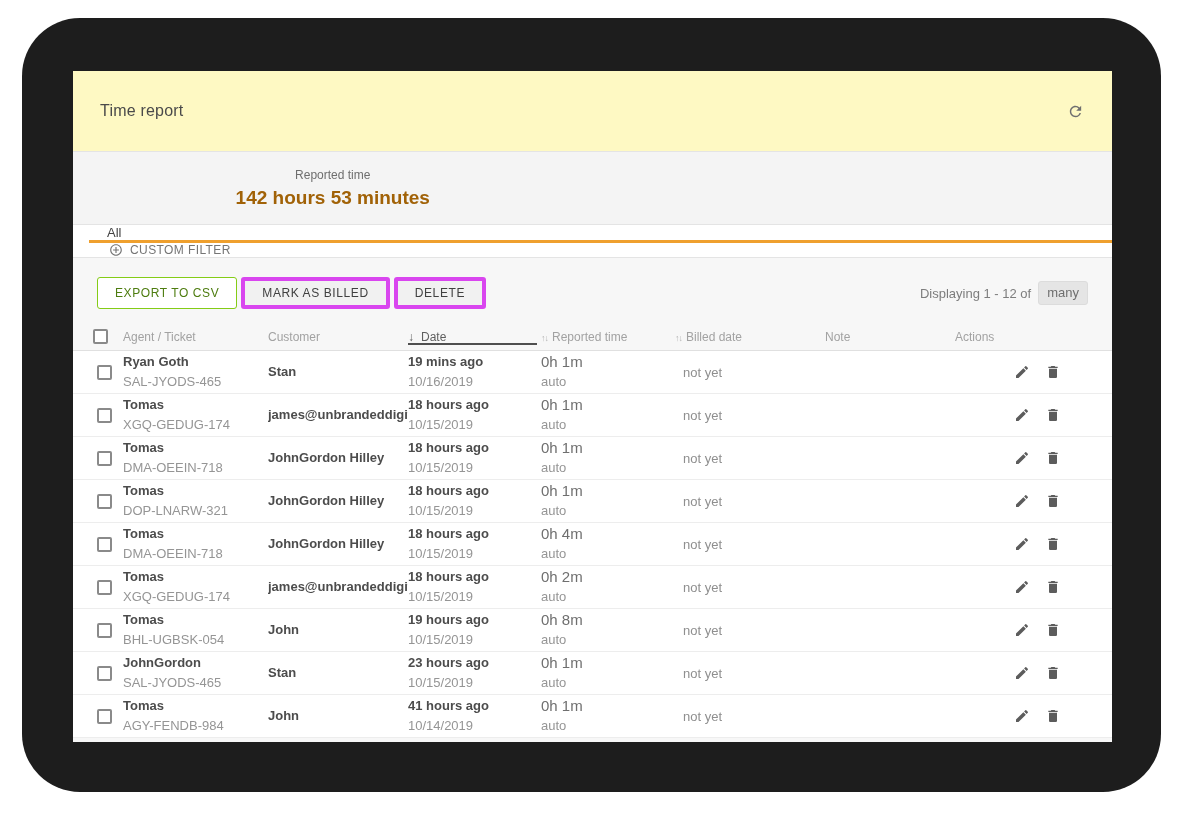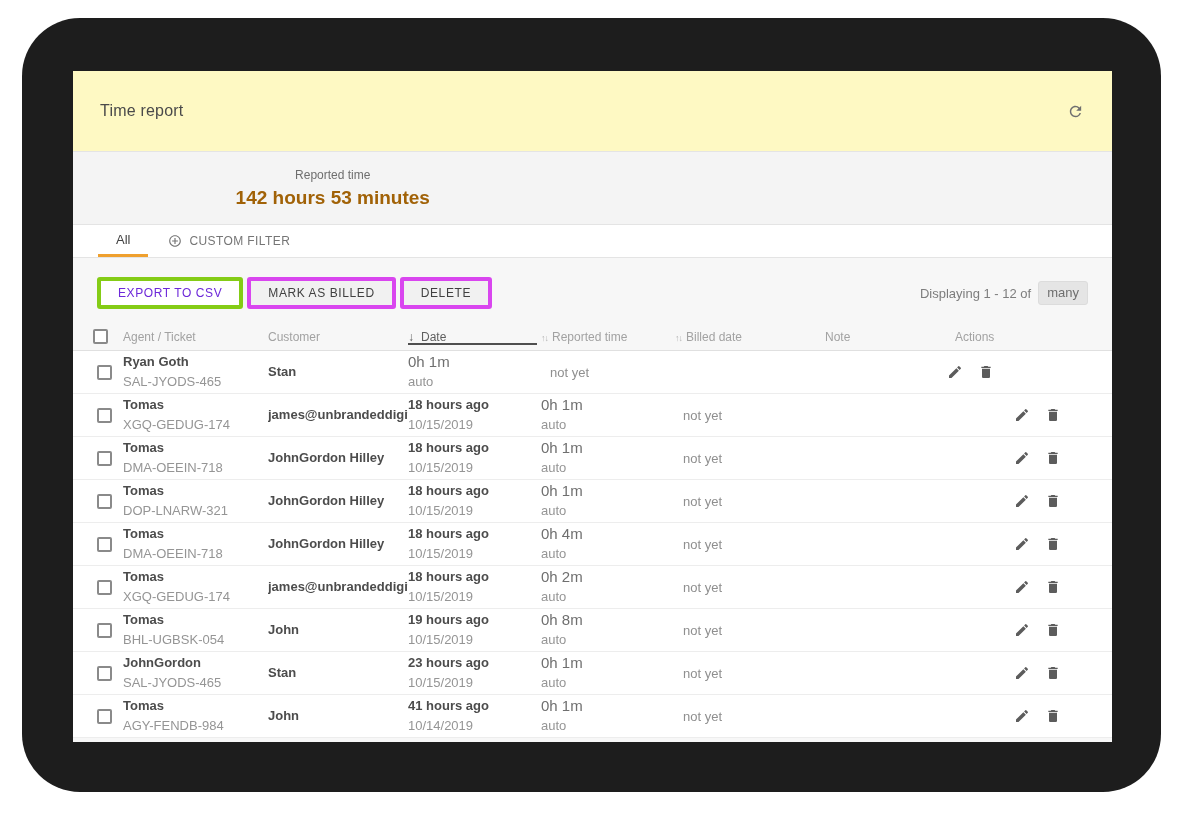--- a/index.html
+++ b/index.html
@@ -22,32 +22,32 @@
   
   .summary-bar { height:73px; background:#f4f4f4; border-bottom:1px solid #e4e4e4;
     display:flex; }
   .summary-block { width:50%; display:flex; flex-direction:column; align-items:center;
     justify-content:center; }
   .summary-label { font-size:12px; color:#6e6e6e; margin-bottom:5px; }
   .summary-value { font-size:19px; font-weight:bold; color:#a16207; }
 
   
   .tabs-bar { height:33px; background:#fff; border-bottom:1px solid #e4e4e4;
-    display:flex; align-items:stretch; padding-left:25px; }
+    display:flex; align-items:stretch; padding-left:16px;flex-direction:column; }
   .tab { display:flex; align-items:center; font-size:13px; cursor:pointer; }
   .tab-all { padding:0 18px; color:#424242; border-bottom:3px solid #efa02e; }
   .tab-filter { margin-left:20px; color:#757575; font-size:12px; letter-spacing:0.4px; gap:7px; }
   .tab-filter svg { width:14px; height:14px; fill:#757575; }
 
   
   .content { background:#f7f7f7; height:484px; }
   .toolbar { display:flex; align-items:center; padding:19px 24px 14px 24px; }
   .btn { height:32px; font-size:12px; letter-spacing:0.6px; border-radius:3px;
     padding:0 17px; font-family:"Liberation Sans", sans-serif; cursor:pointer; }
-  .btn-enabled { background:#ffffff; border:4px solid #84cc16; color:#6d28d9; }
+  .btn-enabled { background:#ffffff; border:1px solid #84cc16; color:#4d7c0f; }
   .btn-disabled { background:#f1f1f1; border:4px solid #d946ef; color:#404040;
     margin-left:4px; cursor:default; }
   .displaying { margin-left:auto; font-size:13px; color:#7d7d7d; display:flex;
     align-items:center; gap:7px; }
   .count-chip { border:1px solid #dcdcdc; background:#e5e5e5; border-radius:3px;
     padding:3px 8px 4px; font-size:13px; color:#6f6f6f; cursor:pointer; }
 
   
   .thead { display:flex; align-items:center; height:28px; padding-left:20px;
     font-size:12px; color:#a2a2a2; border-bottom:1px solid #e0e0e0; }
@@ -153,20 +153,24 @@
     <div class="cell col-check">
               <span class="checkbox"></span>
             </div>
     <div class="cell col-agent">
       <div class="primary">Ryan Goth</div>
       <div class="secondary">SAL-JYODS-465</div>
     </div>
     <div class="cell col-customer">
       <div class="primary">Stan</div>
     </div>
+    <div class="cell col-date">
+      <div class="primary">19 mins ago</div>
+      <div class="secondary">10/16/2019</div>
+    </div>
     <div class="cell col-reported">
       <div class="rep-time">0h 1m</div>
       <div class="secondary">auto</div>
     </div>
     <div class="cell col-billed">
       <div class="billed-val">not yet</div>
     </div>
     <div class="cell col-note"></div>
     <div class="cell col-actions actions-cell">
       <span class="icon-btn">

